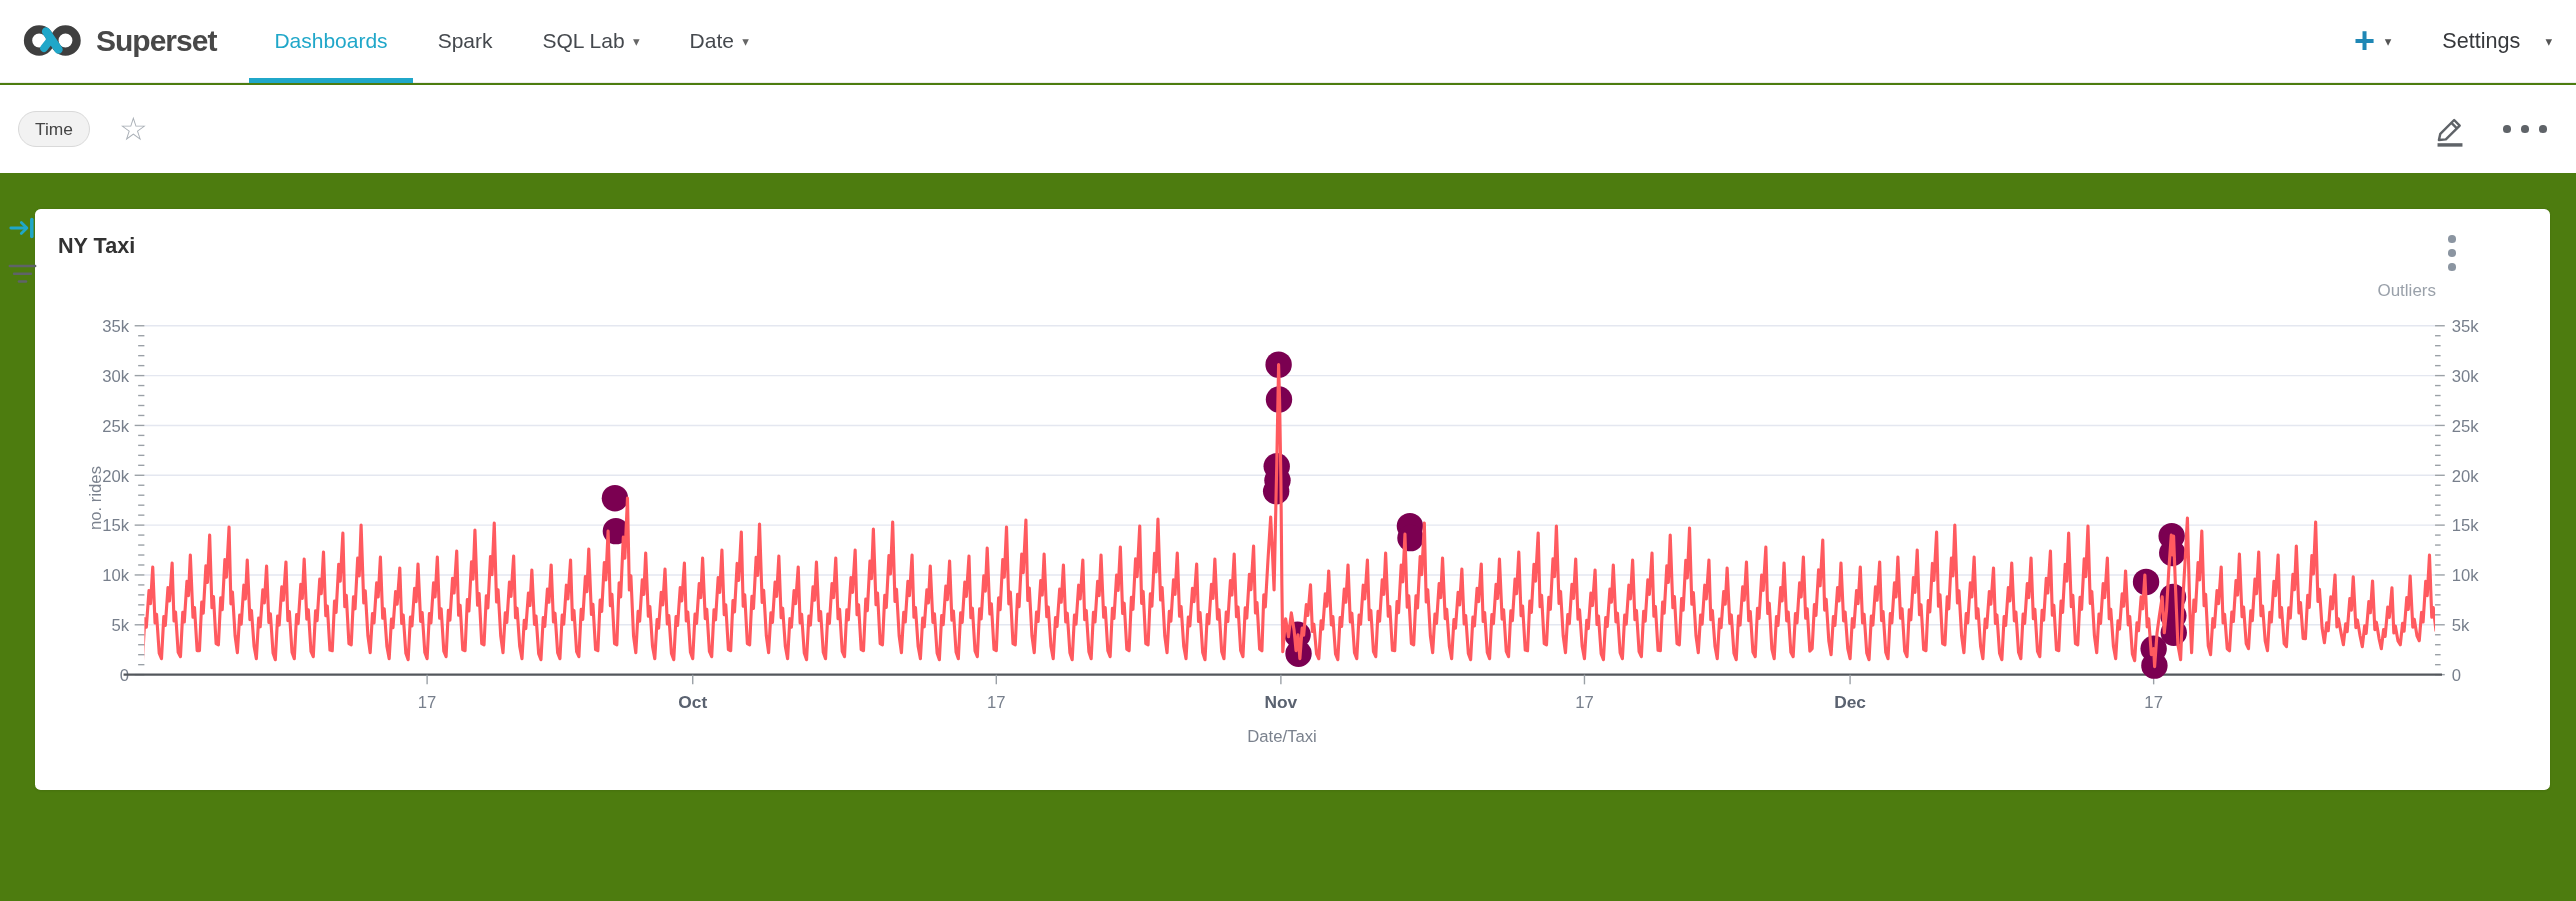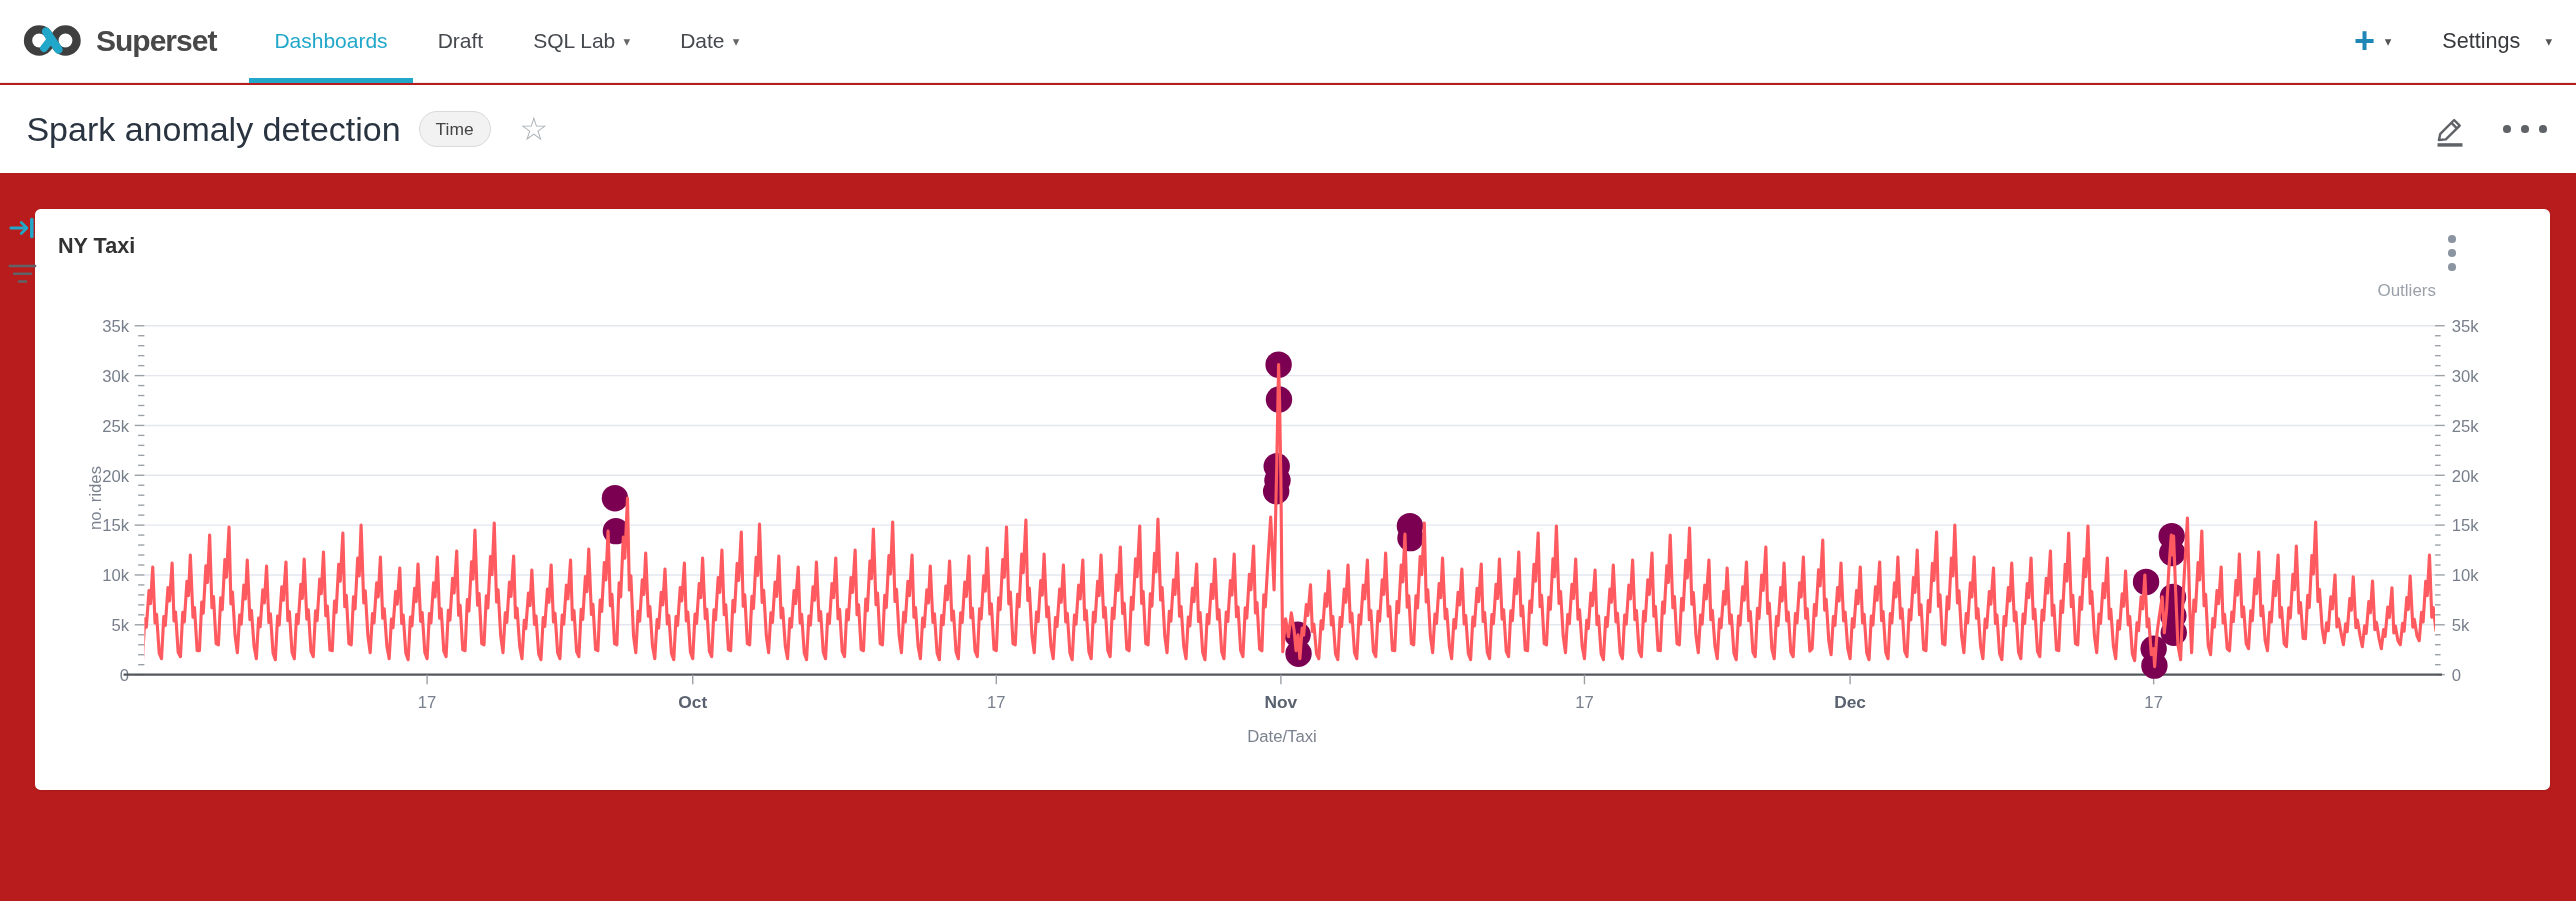--- a/index.html
+++ b/index.html
@@ -1,16 +1,16 @@
 <!DOCTYPE html>
 <html style="font-size:11px"><head>
 <meta charset="utf-8">
 <style>
   html,body{margin:0;padding:0;background:#f5f5f5;font-family:"Liberation Sans",sans-serif;}
-  #app{position:relative;width:2576px;height:901px;overflow:hidden;background:#b91c1c;}
+  #app{position:relative;width:2576px;height:901px;overflow:hidden;background:#4d7c0f;}
 
   
   .navbar{position:absolute;top:0;left:0;width:2576px;height:83px;background:#ffffff;
           border-bottom:1.4px solid #ececec;display:flex;align-items:center;box-sizing:border-box;z-index:5;}
   .brand{display:flex;align-items:center;margin-left:21px;gap:11px;cursor:pointer;}
   .brand-text{font-size:30px;font-weight:bold;color:#484848;letter-spacing:-1px;}
   .nav-items{display:flex;margin-left:33px;height:100%;align-items:stretch;}
   .nav-item{position:relative;display:flex;align-items:center;padding:5px 25px;font-size:21px;color:#45494e;cursor:pointer;}
   .nav-item .caret{font-size:13.2px;color:#666;margin-left:8.3px;}
   .nav-item.active{color:#20a7c9;}
@@ -70,21 +70,21 @@
         </svg>
       </span>
       <span class="brand-text">Superset</span>
     </div>
     <div class="nav-items">
       <div class="nav-item active">
         <span>Dashboards</span>
         <div class="active-underline"></div>
       </div>
       <div class="nav-item">
-        <span>Draft</span>
+        <span>Spark</span>
       </div>
       <div class="nav-item">
         <span>SQL Lab</span>
         <span class="caret">▾</span>
       </div>
       <div class="nav-item">
         <span>Date</span>
         <span class="caret">▾</span>
       </div>
     </div>
@@ -94,21 +94,20 @@
         <span class="caret-dark">▾</span>
       </div>
       <div class="settings-group">
         <span class="settings-label">Settings</span>
         <span class="caret-dark">▾</span>
       </div>
     </div>
   </div>
 
   <div class="titlebar">
-    <span class="dash-title">Spark anomaly detection</span>
     <span class="draft-badge">Time</span>
     <span class="fav-star">☆</span>
     <div class="title-actions">
       <span class="icon-btn">
         <svg width="36" height="36" viewBox="0 0 52 52">
           <path d="M12 33 L32 13 l8 8 L20 41 l-10 1 z" fill="none" stroke="#5f6368" stroke-width="3.5" stroke-linejoin="round"></path>
           <line x1="28" y1="17" x2="36" y2="25" stroke="#5f6368" stroke-width="3.5"></line>
           <line x1="8" y1="49" x2="44" y2="49" stroke="#5f6368" stroke-width="5"></line>
         </svg>
       </span>

